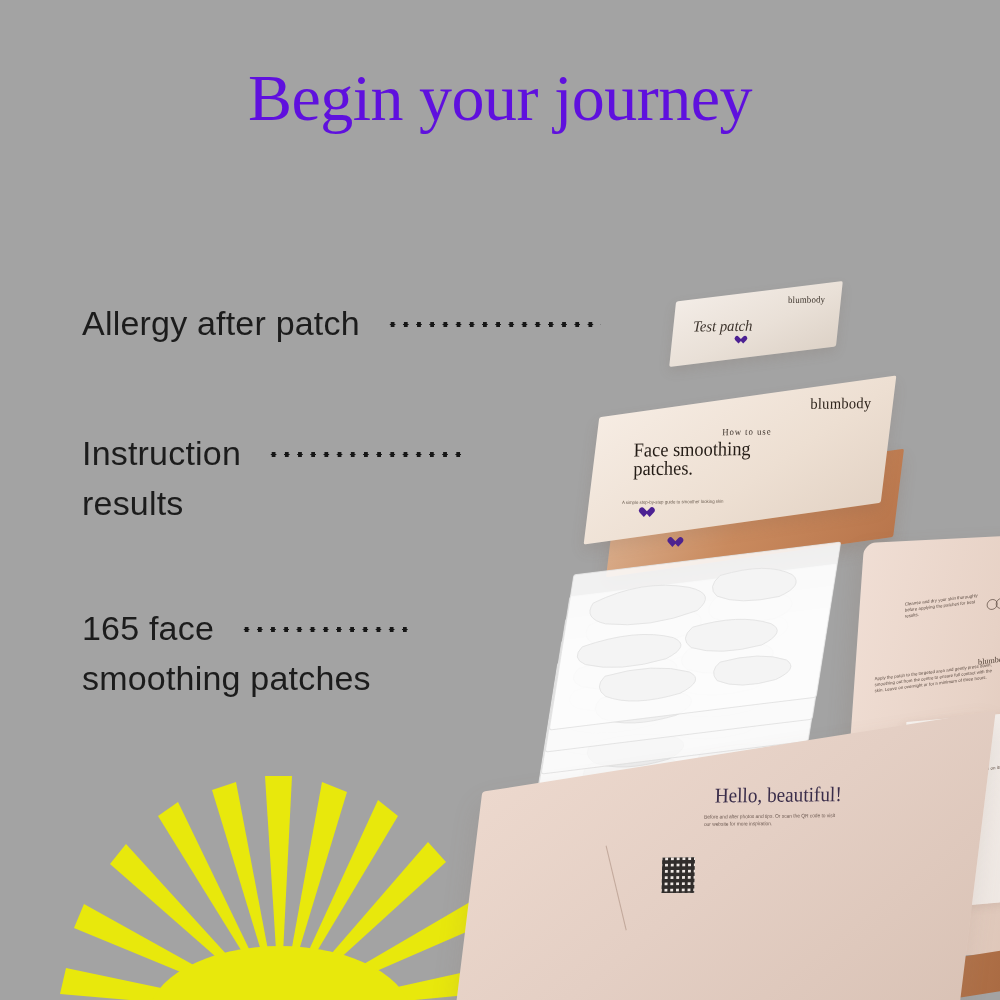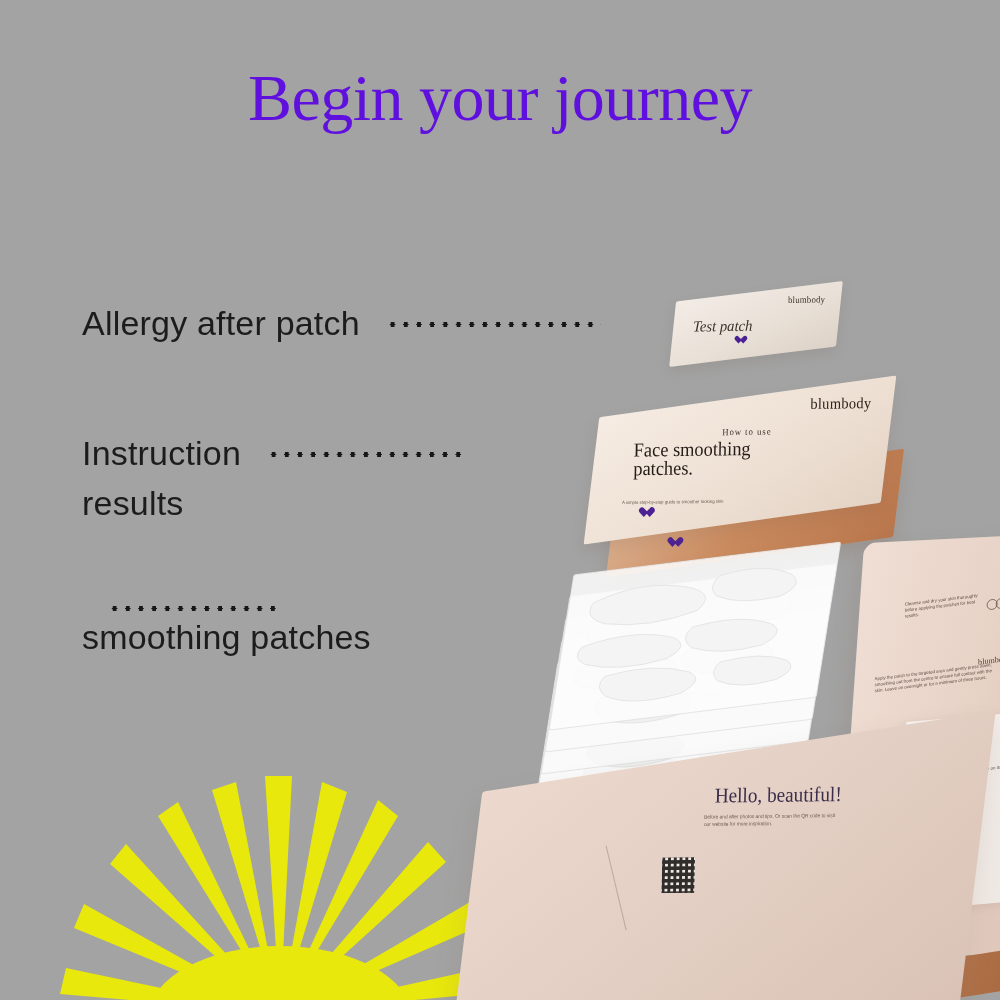--- a/index.html
+++ b/index.html
@@ -418,20 +418,21 @@
     <div class="feature-row r1">
       <div class="feature-line">
         <span class="feature-label">Instruction</span>
         <span class="leader w1"></span>
       </div>
       <span class="feature-label2">results</span>
     </div>
 
     <div class="feature-row r2">
       <div class="feature-line">
+        <span class="feature-label">165 face</span>
         <span class="leader w2"></span>
       </div>
       <span class="feature-label2">smoothing patches</span>
     </div>
 
   </div>
 
   <div class="sunburst">
     <svg width="440" height="245" viewBox="0 0 440 245" aria-hidden="true">
       <g fill="#e8e80c">

